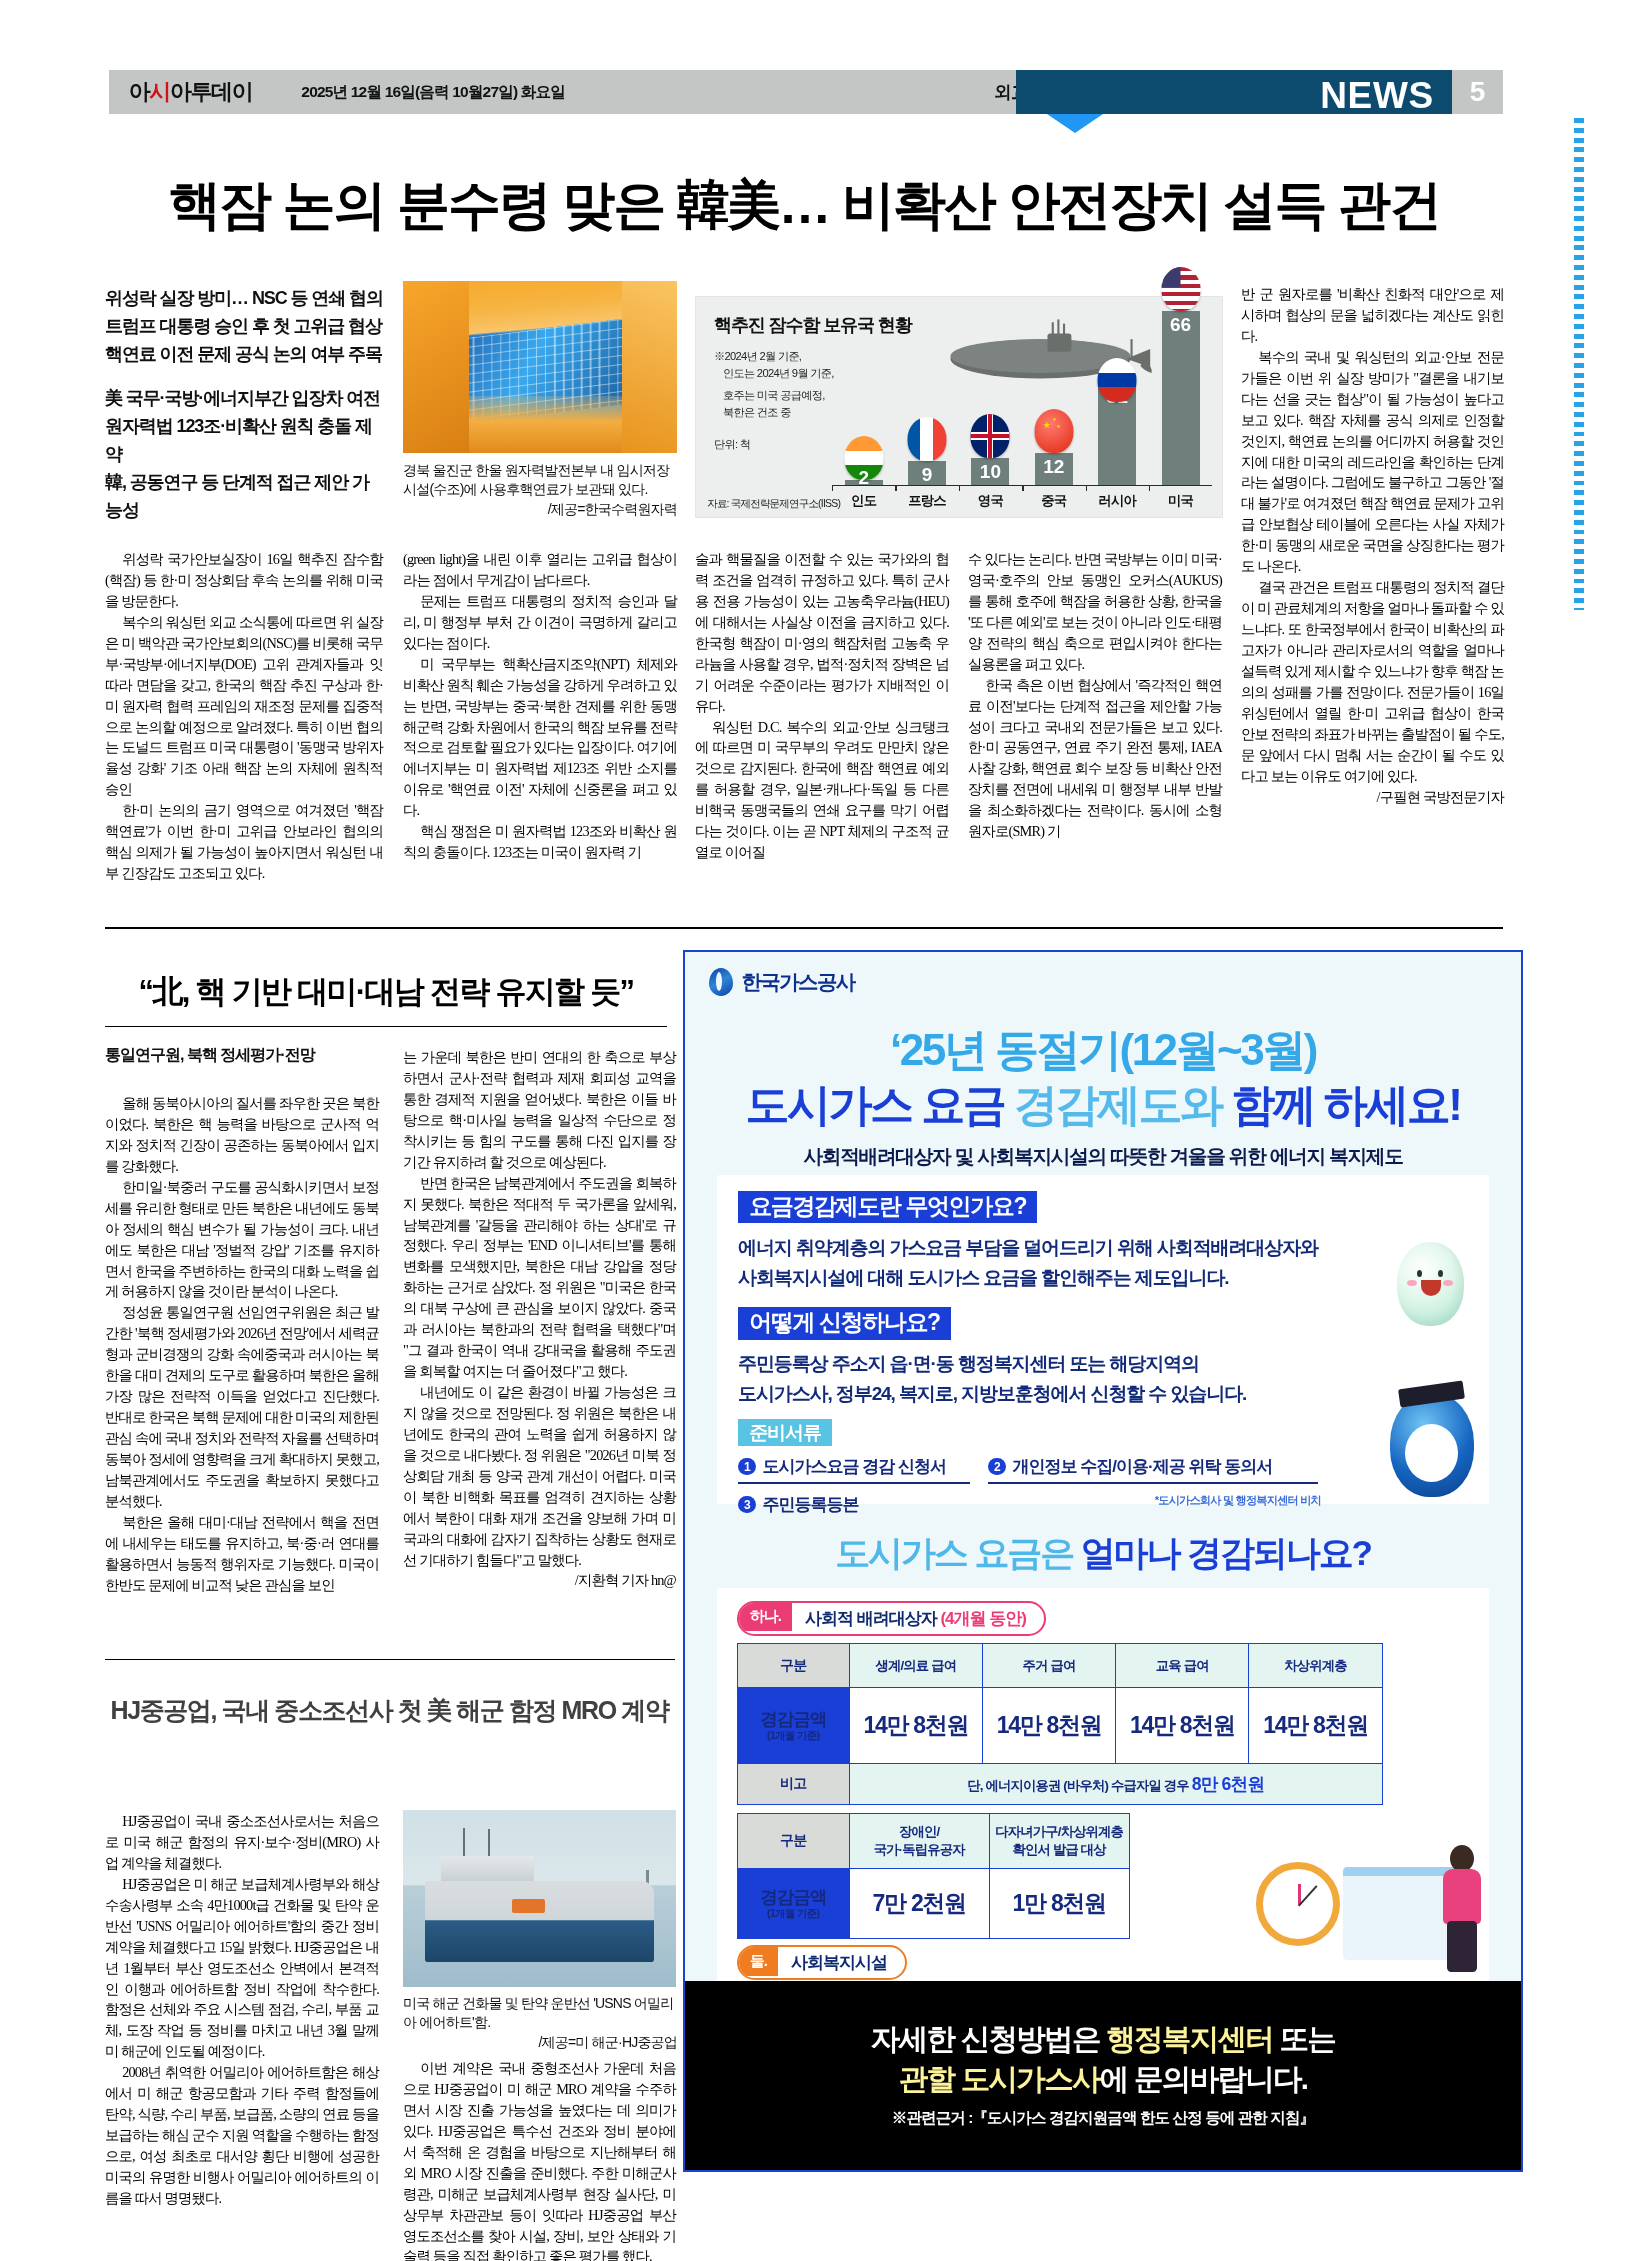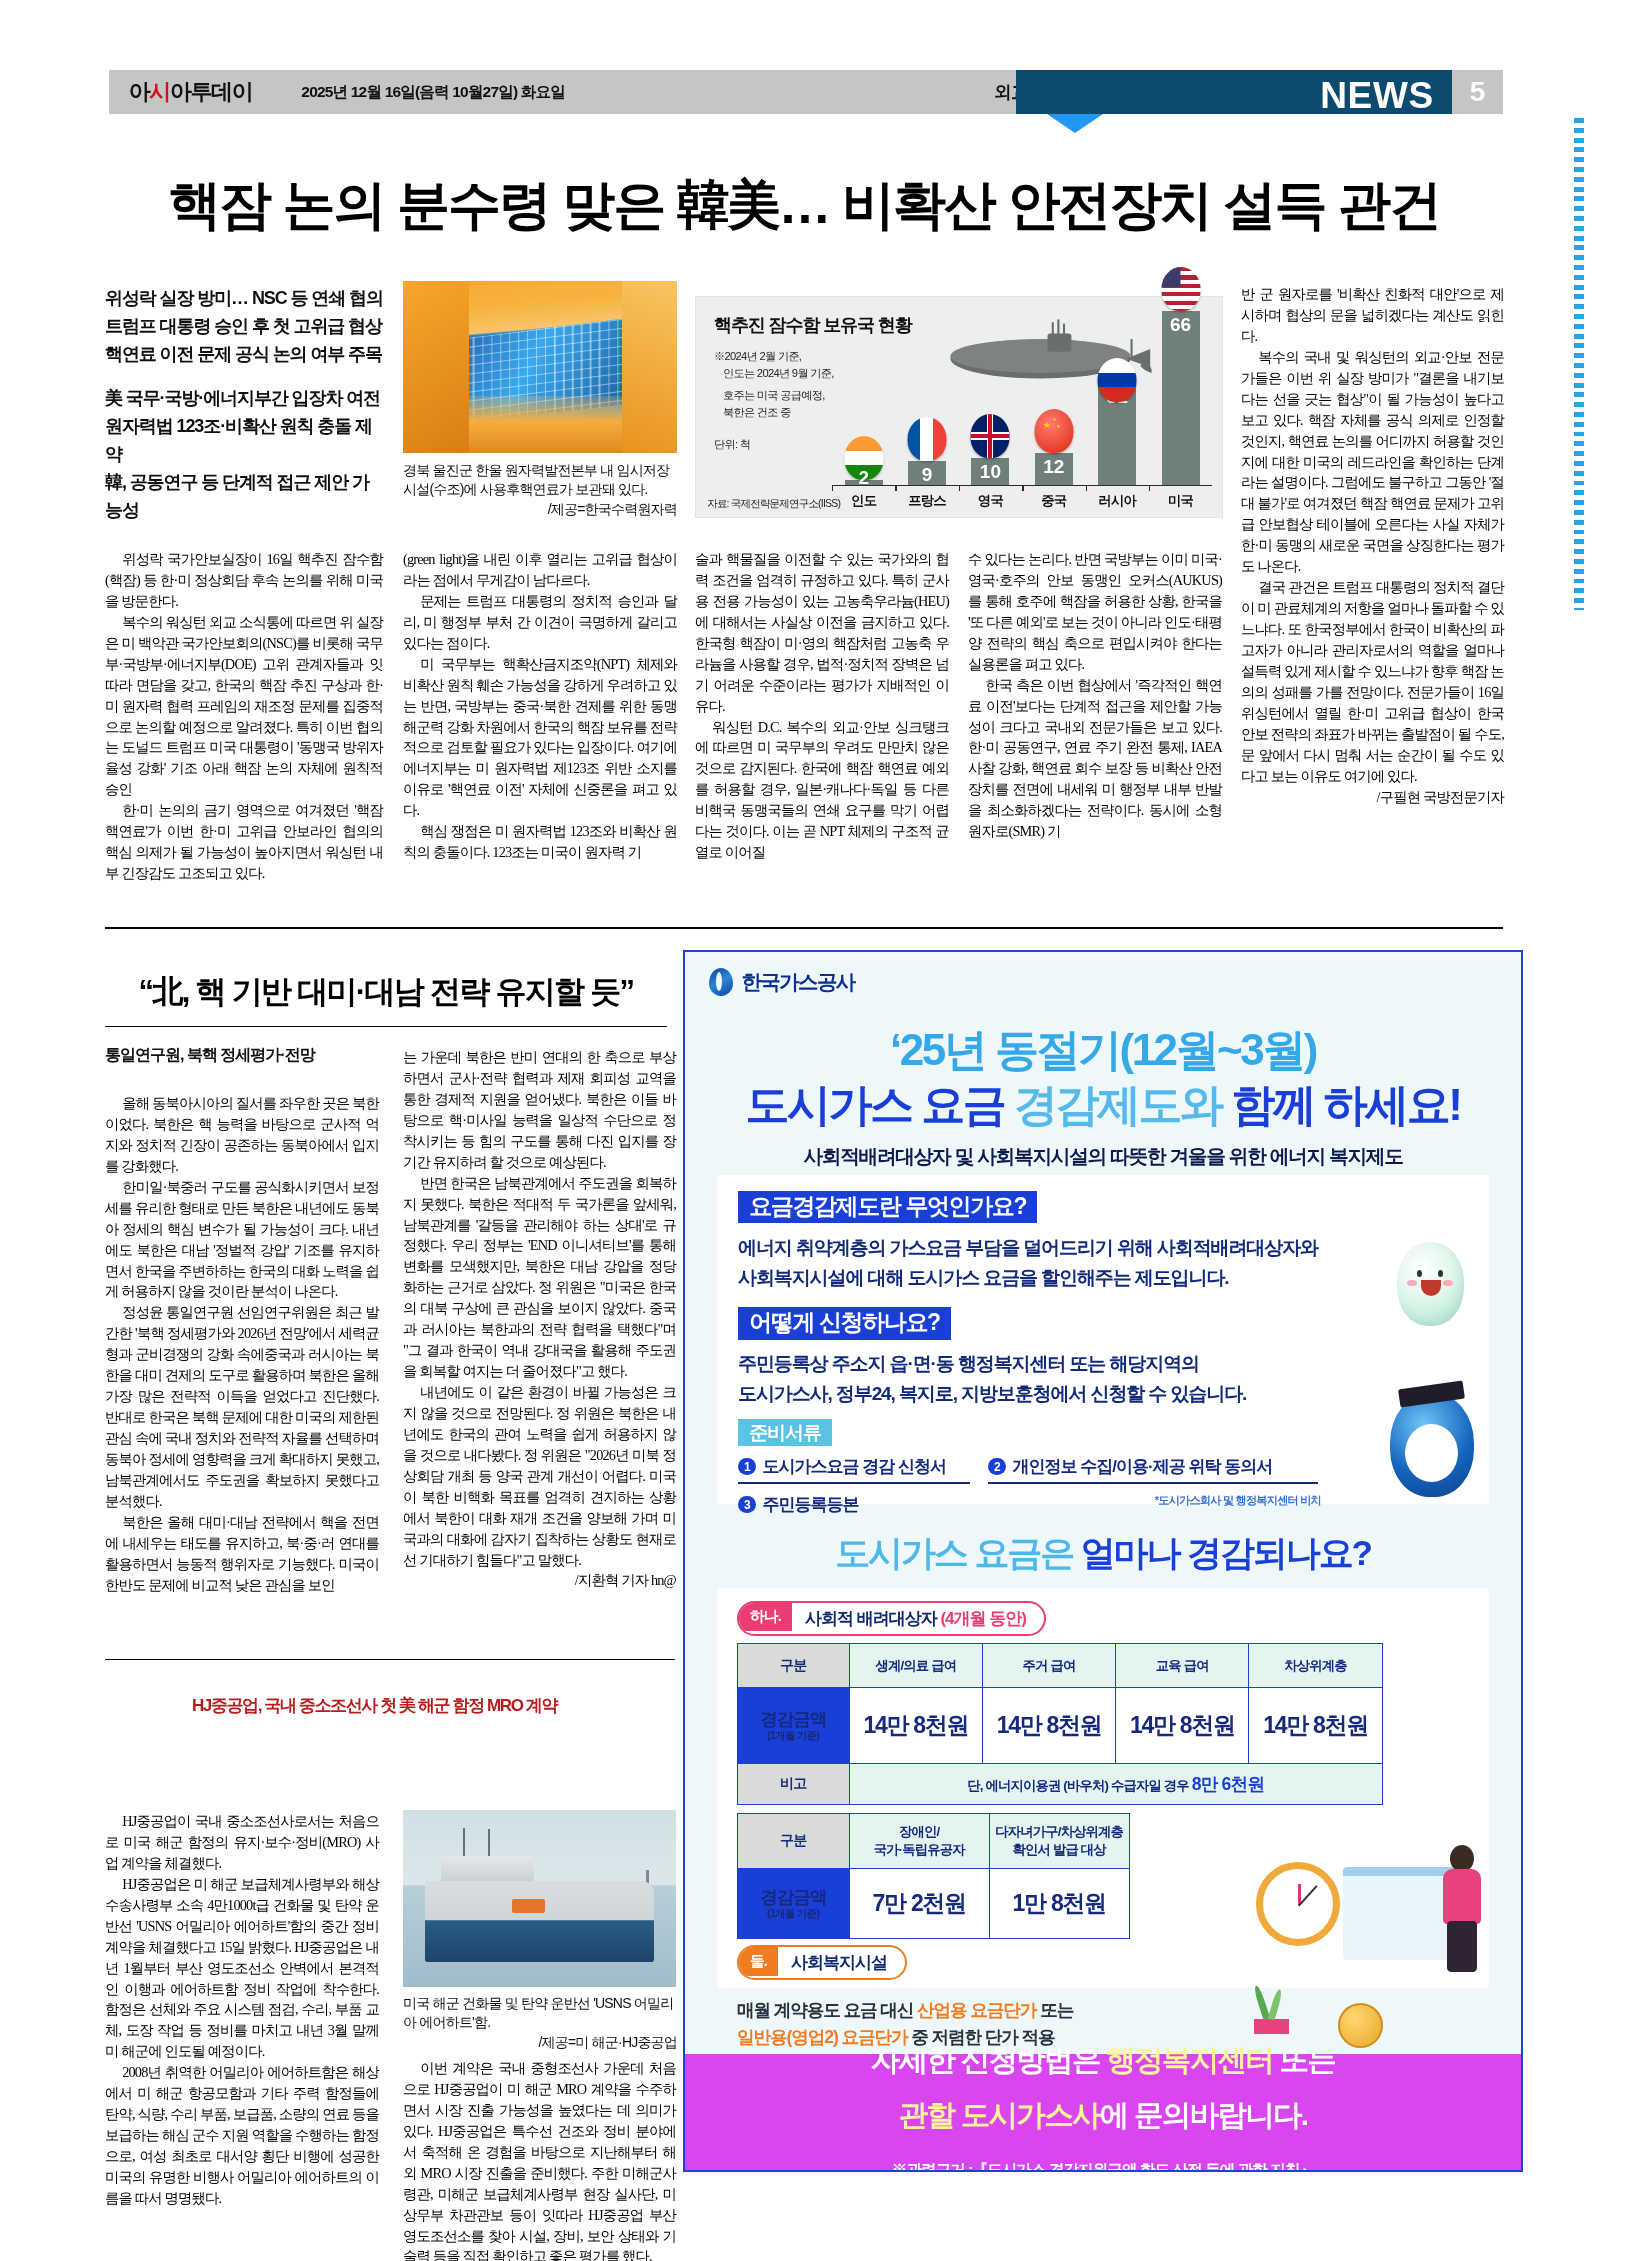--- a/index.html
+++ b/index.html
@@ -200,24 +200,24 @@
     font-weight: bold; font-size: 31px; letter-spacing: -1.7px; color: #000;
   }
   .kicker2 {
     position: absolute; left: 105px; top: 1045px; width: 274px;
     font-family: "Liberation Sans", sans-serif;
     font-weight: bold; font-size: 16px; letter-spacing: -1px; color: #111;
   }
 
   
   .head3 {
-    position: absolute; left: 90px; top: 1694px; width: 569px;
+    position: absolute; left: 105px; top: 1694px; width: 569px;
     text-align: center;
     font-family: "Liberation Sans", sans-serif;
-    font-weight: bold; font-size: 17px; letter-spacing: -1.4px; color: #b91c1c;
+    font-weight: bold; font-size: 25px; letter-spacing: -1.4px; color: #404040;
   }
   .photo3 {
     position: absolute; left: 403px; top: 1810px; width: 273px; height: 177px;
     background: linear-gradient(to bottom, #cfe0e6 0%, #dbe7ea 42%, #b9cfd8 43%, #9fbccb 100%);
     overflow: hidden;
   }
   .photo3 .ship {
     position:absolute; left: 8%; bottom: 14%; width: 84%; height: 46%;
     background: linear-gradient(to bottom, #d9dde0 0%, #cfd6da 48%, #2a5c86 49%, #1d4568 100%);
     border-radius: 2.1px 12.6px 2.8px 2.8px;
@@ -363,22 +363,22 @@
   }
   td.note b { font-size: 17.6px; color:#1a3fd6; }
 
   .fac-text {
     font-family:"Liberation Sans", sans-serif; font-weight:bold;
     font-size: 17.6px; letter-spacing:-1.1px; line-height:1.55; color:#27313f;
   }
   .fac-text .or { color:#f07c22; }
 
   .ad-footer {
-    position: absolute; left: 0; right: 0; bottom: 0; height: 116px; background: #d946ef;
-    display:flex; flex-direction: column; align-items: center; justify-content: center; gap: 20px;
+    position: absolute; left: 0; right: 0; bottom: 0; height: 189px; background: #000000;
+    display:flex; flex-direction: column; align-items: center; justify-content: center; gap: 5px;
   }
   .ad-footer .l1, .ad-footer .l2 {
     font-family:"Liberation Sans", sans-serif; font-weight:bold;
     font-size: 29.5px; letter-spacing:-1.7px; color:#ffffff; line-height:1.18;
   }
   .ad-footer .hl { color:#fdf39a; }
   .ad-footer .l3 {
     font-family:"Liberation Sans", sans-serif; font-weight:bold;
     font-size: 15.5px; letter-spacing:-0.9px; color:#ffffff; margin-top: 7px;
   }

